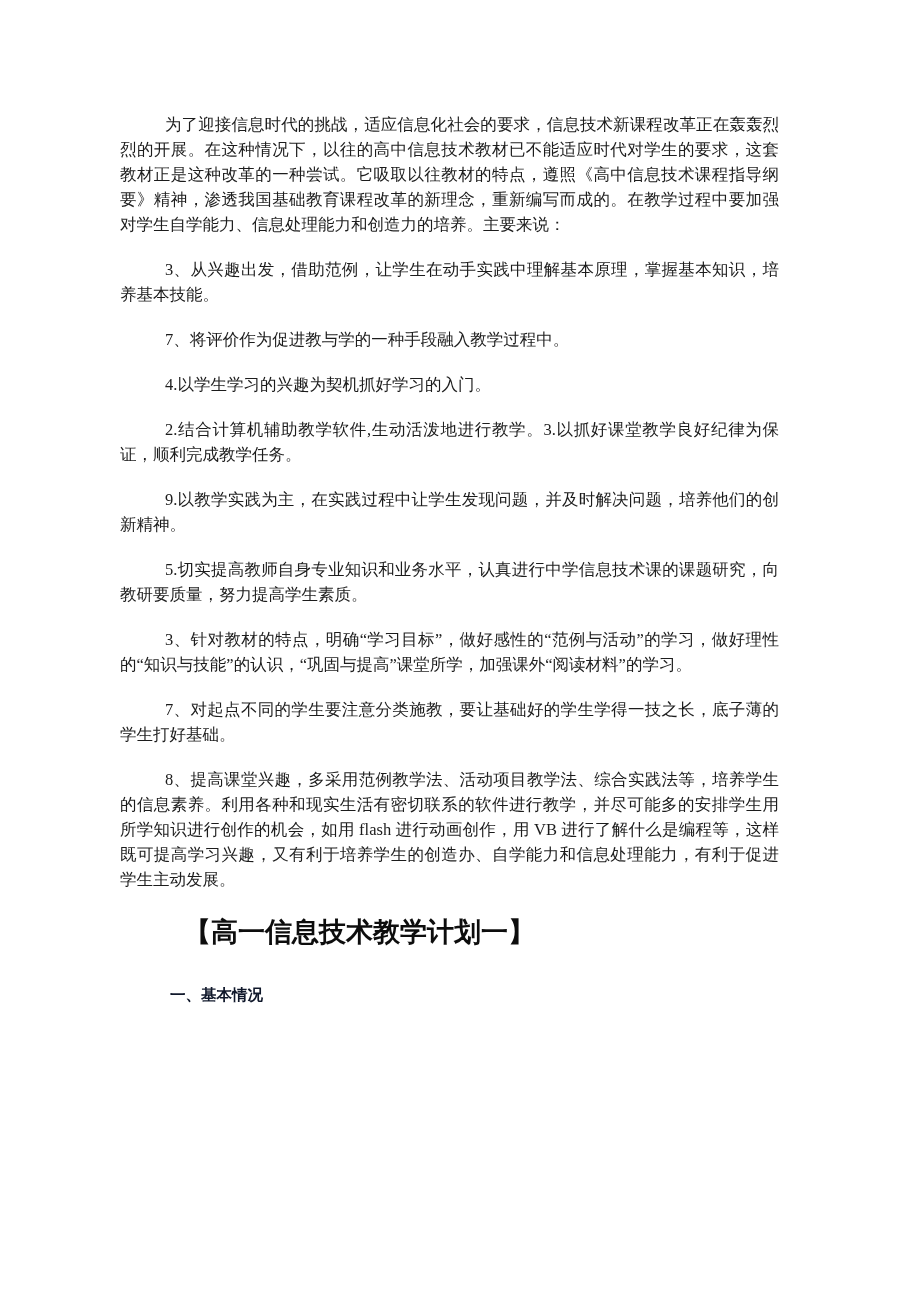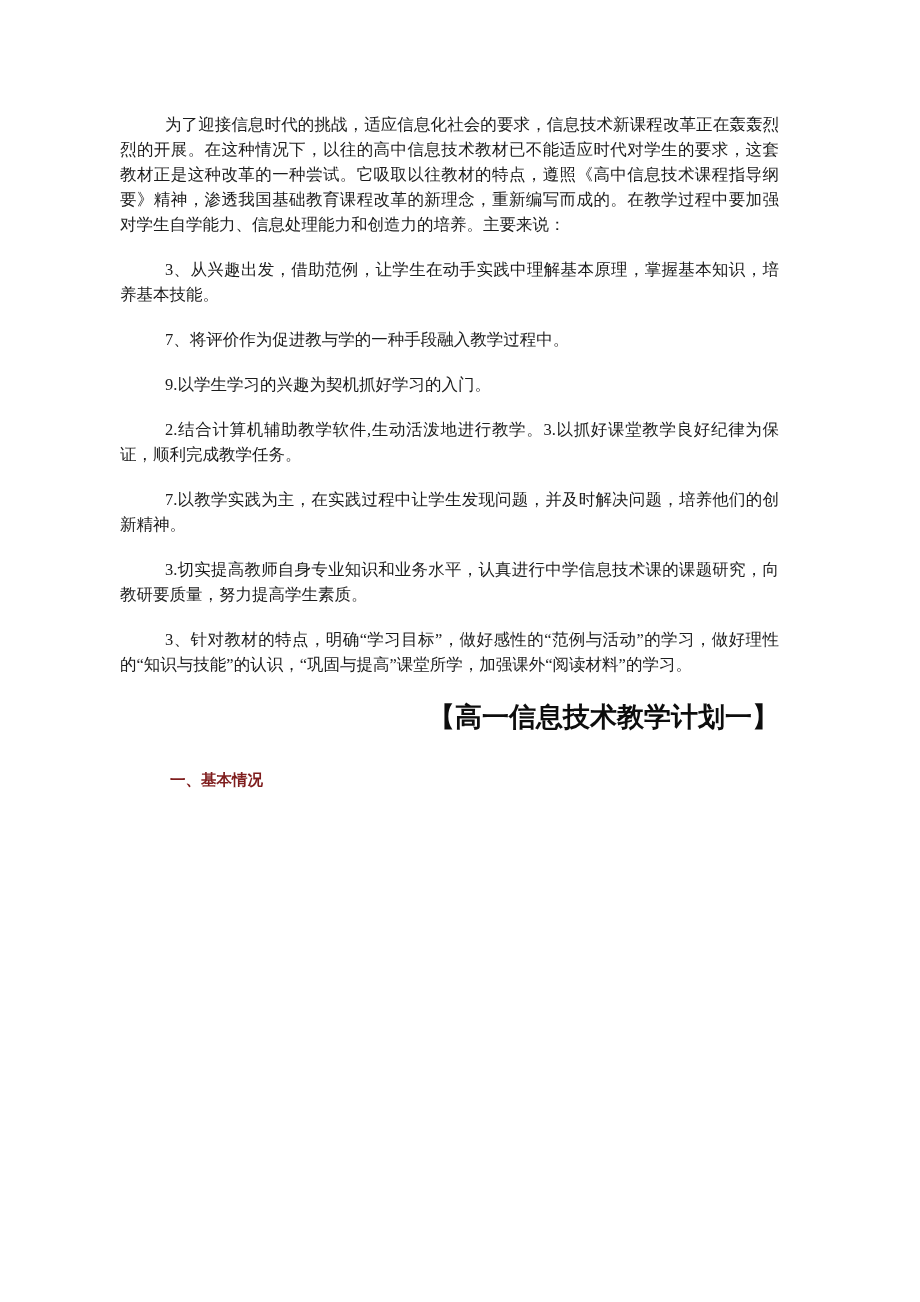--- a/index.html
+++ b/index.html
@@ -28,44 +28,46 @@
     margin: 0 0 20px 0;
     text-indent: 45px;
     text-align: justify;
     letter-spacing: 0;
   }
   .section-title {
     font-size: 27px;
     font-weight: bold;
     line-height: 40px;
     margin: 0 0 30px 0;
-    text-align: right;
+    text-align: left;
     text-indent: 64px;
     color: #0d0d0d;
     font-family: "Liberation Serif", "DejaVu Serif", serif;
   }
   .subsection-title {
     font-size: 15.5px;
     font-weight: bold;
     line-height: 25px;
     margin: 0;
     text-indent: 50px;
-    color: #7f1d1d;
+    color: #0f172a;
     font-family: "Liberation Sans", "DejaVu Sans", sans-serif;
   }
 </style>
 </head>
 <body>
 
 <div class="page">
   <div class="content">
     <p class="body-para">为了迎接信息时代的挑战，适应信息化社会的要求，信息技术新课程改革正在轰轰烈烈的开展。在这种情况下，以往的高中信息技术教材已不能适应时代对学生的要求，这套教材正是这种改革的一种尝试。它吸取以往教材的特点，遵照《高中信息技术课程指导纲要》精神，渗透我国基础教育课程改革的新理念，重新编写而成的。在教学过程中要加强对学生自学能力、信息处理能力和创造力的培养。主要来说：</p>
     <p class="body-para">3、从兴趣出发，借助范例，让学生在动手实践中理解基本原理，掌握基本知识，培养基本技能。</p>
     <p class="body-para">7、将评价作为促进教与学的一种手段融入教学过程中。</p>
-    <p class="body-para">9.以学生学习的兴趣为契机抓好学习的入门。</p>
+    <p class="body-para">4.以学生学习的兴趣为契机抓好学习的入门。</p>
     <p class="body-para">2.结合计算机辅助教学软件,生动活泼地进行教学。3.以抓好课堂教学良好纪律为保证，顺利完成教学任务。</p>
-    <p class="body-para">7.以教学实践为主，在实践过程中让学生发现问题，并及时解决问题，培养他们的创新精神。</p>
-    <p class="body-para">3.切实提高教师自身专业知识和业务水平，认真进行中学信息技术课的课题研究，向教研要质量，努力提高学生素质。</p>
+    <p class="body-para">9.以教学实践为主，在实践过程中让学生发现问题，并及时解决问题，培养他们的创新精神。</p>
+    <p class="body-para">5.切实提高教师自身专业知识和业务水平，认真进行中学信息技术课的课题研究，向教研要质量，努力提高学生素质。</p>
     <p class="body-para">3、针对教材的特点，明确“学习目标”，做好感性的“范例与活动”的学习，做好理性的“知识与技能”的认识，“巩固与提高”课堂所学，加强课外“阅读材料”的学习。</p>
+    <p class="body-para">7、对起点不同的学生要注意分类施教，要让基础好的学生学得一技之长，底子薄的学生打好基础。</p>
+    <p class="body-para">8、提高课堂兴趣，多采用范例教学法、活动项目教学法、综合实践法等，培养学生的信息素养。利用各种和现实生活有密切联系的软件进行教学，并尽可能多的安排学生用所学知识进行创作的机会，如用 flash 进行动画创作，用 VB 进行了解什么是编程等，这样既可提高学习兴趣，又有利于培养学生的创造办、自学能力和信息处理能力，有利于促进学生主动发展。</p>
     <h1 class="section-title">【高一信息技术教学计划一】</h1>
     <h2 class="subsection-title">一、基本情况</h2>
   </div>
 </div>
 
 </body></html>

